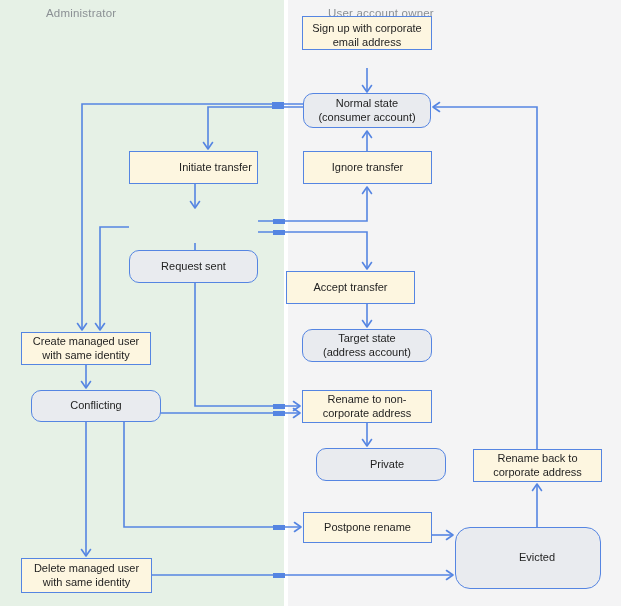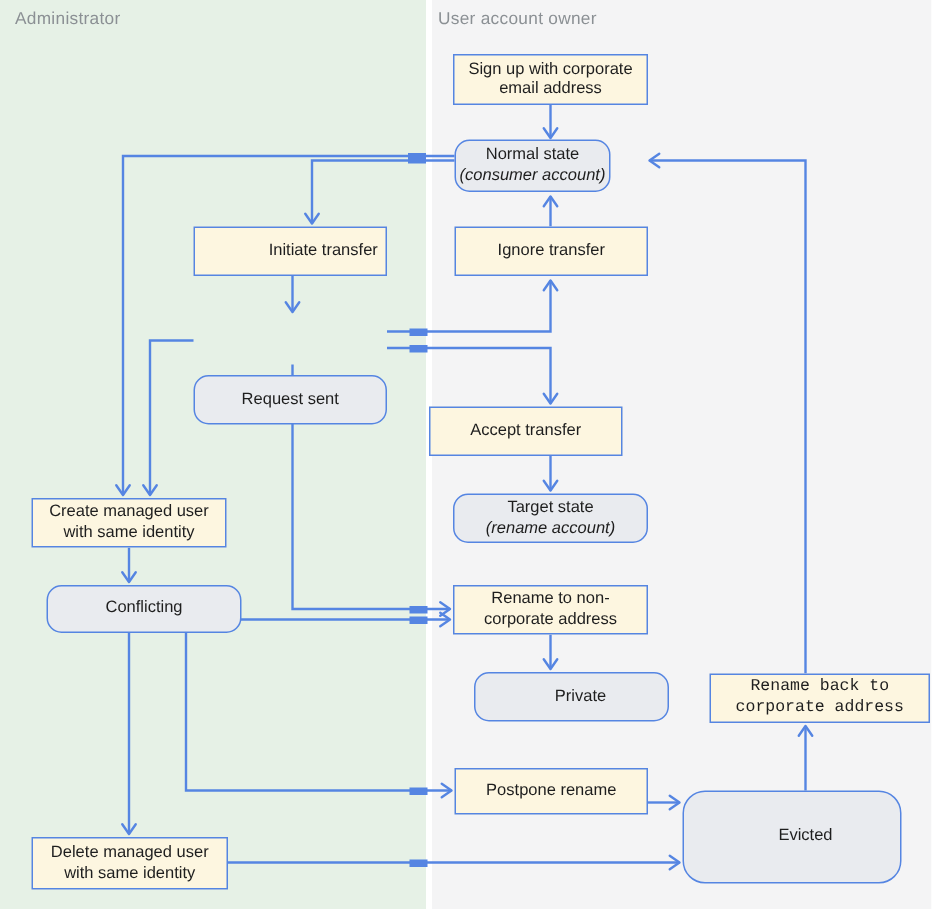--- a/index.html
+++ b/index.html
@@ -4,34 +4,34 @@
 <style>
   html,body{margin:0;padding:0;background:#ffffff;}
   #canvas{
     position:relative;width:621px;height:606px;overflow:hidden;
     font-family:"Liberation Sans",sans-serif;background:#ffffff;
   }
   .lane{position:absolute;top:0;height:606px;}
   .lane-left{left:0;width:284px;background:#e6f1e6;}
   .lane-right{left:288px;width:333px;background:#f4f4f5;}
   .lane-label{
-    position:absolute;top:7px;font-size:11.5px;color:#8b9094;letter-spacing:.2px;
+    position:absolute;top:7px;font-size:11.5px;color:#8b9094;letter-spacing:.2px;margin-left:36px;
   }
   .lane-label.left{left:10px;}
   .lane-label.right{left:292px;}
   #edges{position:absolute;left:0;top:0;width:621px;height:606px;pointer-events:none;}
   .node{
     position:absolute;display:flex;flex-direction:column;align-items:center;justify-content:center;
     text-align:center;font-size:11px;line-height:13.5px;color:#1e1e1e;box-sizing:border-box;
   }
   .node.action{background:#fdf6e0;border:1.5px solid #5585e2;}
   .node.state{background:#e9ebef;border:1.5px solid #5585e2;border-radius:10px;}
   .node.big-radius{border-radius:15px;padding-left:18px;}
   .node span{display:block;white-space:nowrap;}
-  .node span.italic{font-style:italic;}
+  .node span.italic{}
   .node span:empty{display:none;}
 </style>
 </head>
 <body>
 
 <div id="canvas">
   <div class="lane lane-left"></div>
   <div class="lane lane-right"></div>
   <div class="lane-label left">Administrator</div>
   <div class="lane-label right">User account owner</div>
@@ -76,59 +76,59 @@
       <path d="M 439.5 102.5 L 433 107 L 439.5 111.5" fill="none" stroke="#5585e2" stroke-width="1.6" stroke-linecap="round" stroke-linejoin="round"></path>
       <rect x="272" y="102" width="12" height="7" fill="#5585e2"></rect>
       <rect x="273" y="219" width="12" height="5" fill="#5585e2"></rect>
       <rect x="273" y="230" width="12" height="5" fill="#5585e2"></rect>
       <rect x="273" y="404" width="12" height="5" fill="#5585e2"></rect>
       <rect x="273" y="411" width="12" height="5" fill="#5585e2"></rect>
       <rect x="273" y="525" width="12" height="5" fill="#5585e2"></rect>
       <rect x="273" y="573" width="12" height="5" fill="#5585e2"></rect>
     </svg>
   <div id="nodes">
-      <div class="node action" style="left: 302px; top: 36px; width: 130px; height: 34px;">
+      <div class="node action" style="left: 302px; top: 16px; width: 130px; height: 34px; justify-content: flex-end;">
         <span>Sign up with corporate</span>
         <span class="">email address</span>
       </div>
-      <div class="node state" style="left: 303px; top: 93px; width: 104px; height: 35px;">
+      <div class="node state" style="left: 303px; top: 93px; width: 128px; height: 35px;">
         <span>Normal state</span>
         <span class="italic">(consumer account)</span>
       </div>
       <div class="node action" style="left: 129px; top: 151px; width: 129px; height: 33px; padding-left: 44px;">
         <span>Initiate transfer</span>
       </div>
       <div class="node action" style="left: 303px; top: 151px; width: 129px; height: 33px;">
         <span>Ignore transfer</span>
       </div>
       <div class="node state" style="left: 129px; top: 210px; width: 129px; height: 33px; margin-top: 40px;">
         <span>Request sent</span>
       </div>
       <div class="node action" style="left: 286px; top: 271px; width: 129px; height: 33px;">
         <span>Accept transfer</span>
       </div>
       <div class="node state" style="left: 302px; top: 329px; width: 130px; height: 33px;">
         <span>Target state</span>
-        <span class="italic">(rename account)</span>
+        <span class="italic">(address account)</span>
       </div>
       <div class="node action" style="left: 21px; top: 332px; width: 130px; height: 33px;">
         <span>Create managed user</span>
         <span class="">with same identity</span>
       </div>
       <div class="node state" style="left: 31px; top: 390px; width: 130px; height: 32px;">
         <span>Conflicting</span>
       </div>
       <div class="node action" style="left: 302px; top: 390px; width: 130px; height: 33px;">
         <span>Rename to non-</span>
         <span class="">corporate address</span>
       </div>
       <div class="node state" style="left: 316px; top: 448px; width: 130px; height: 33px; padding-left: 12px;">
         <span>Private</span>
       </div>
-      <div class="node action" style="left: 473px; top: 449px; width: 147px; height: 33px; font-family: Liberation Mono, monospace;">
+      <div class="node action" style="left: 473px; top: 449px; width: 129px; height: 33px;">
         <span>Rename back to</span>
         <span class="">corporate address</span>
       </div>
       <div class="node action" style="left: 303px; top: 512px; width: 129px; height: 31px;">
         <span>Postpone rename</span>
       </div>
       <div class="node state big-radius" style="left: 455px; top: 527px; width: 146px; height: 62px;">
         <span>Evicted</span>
       </div>
       <div class="node action" style="left: 21px; top: 558px; width: 131px; height: 35px;">

